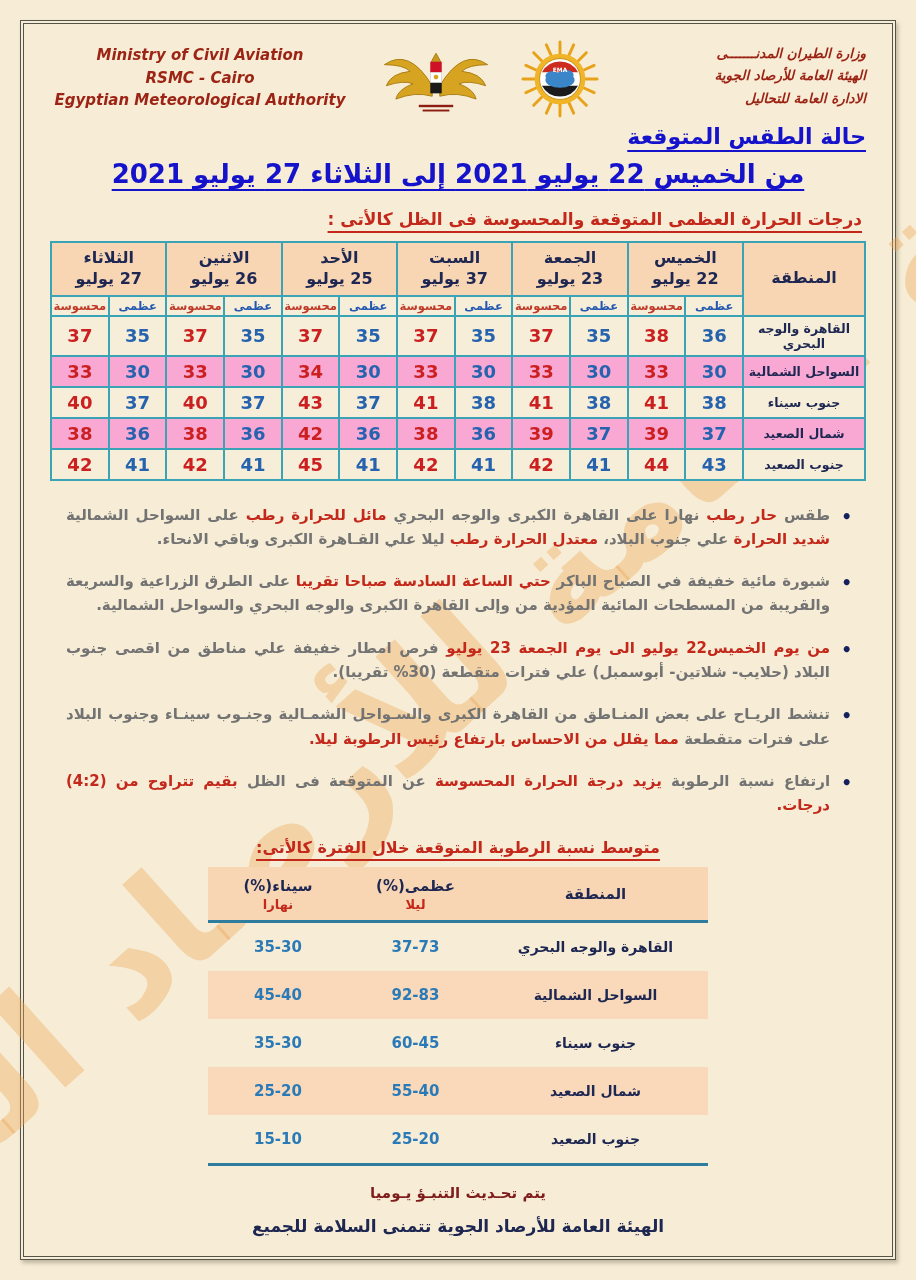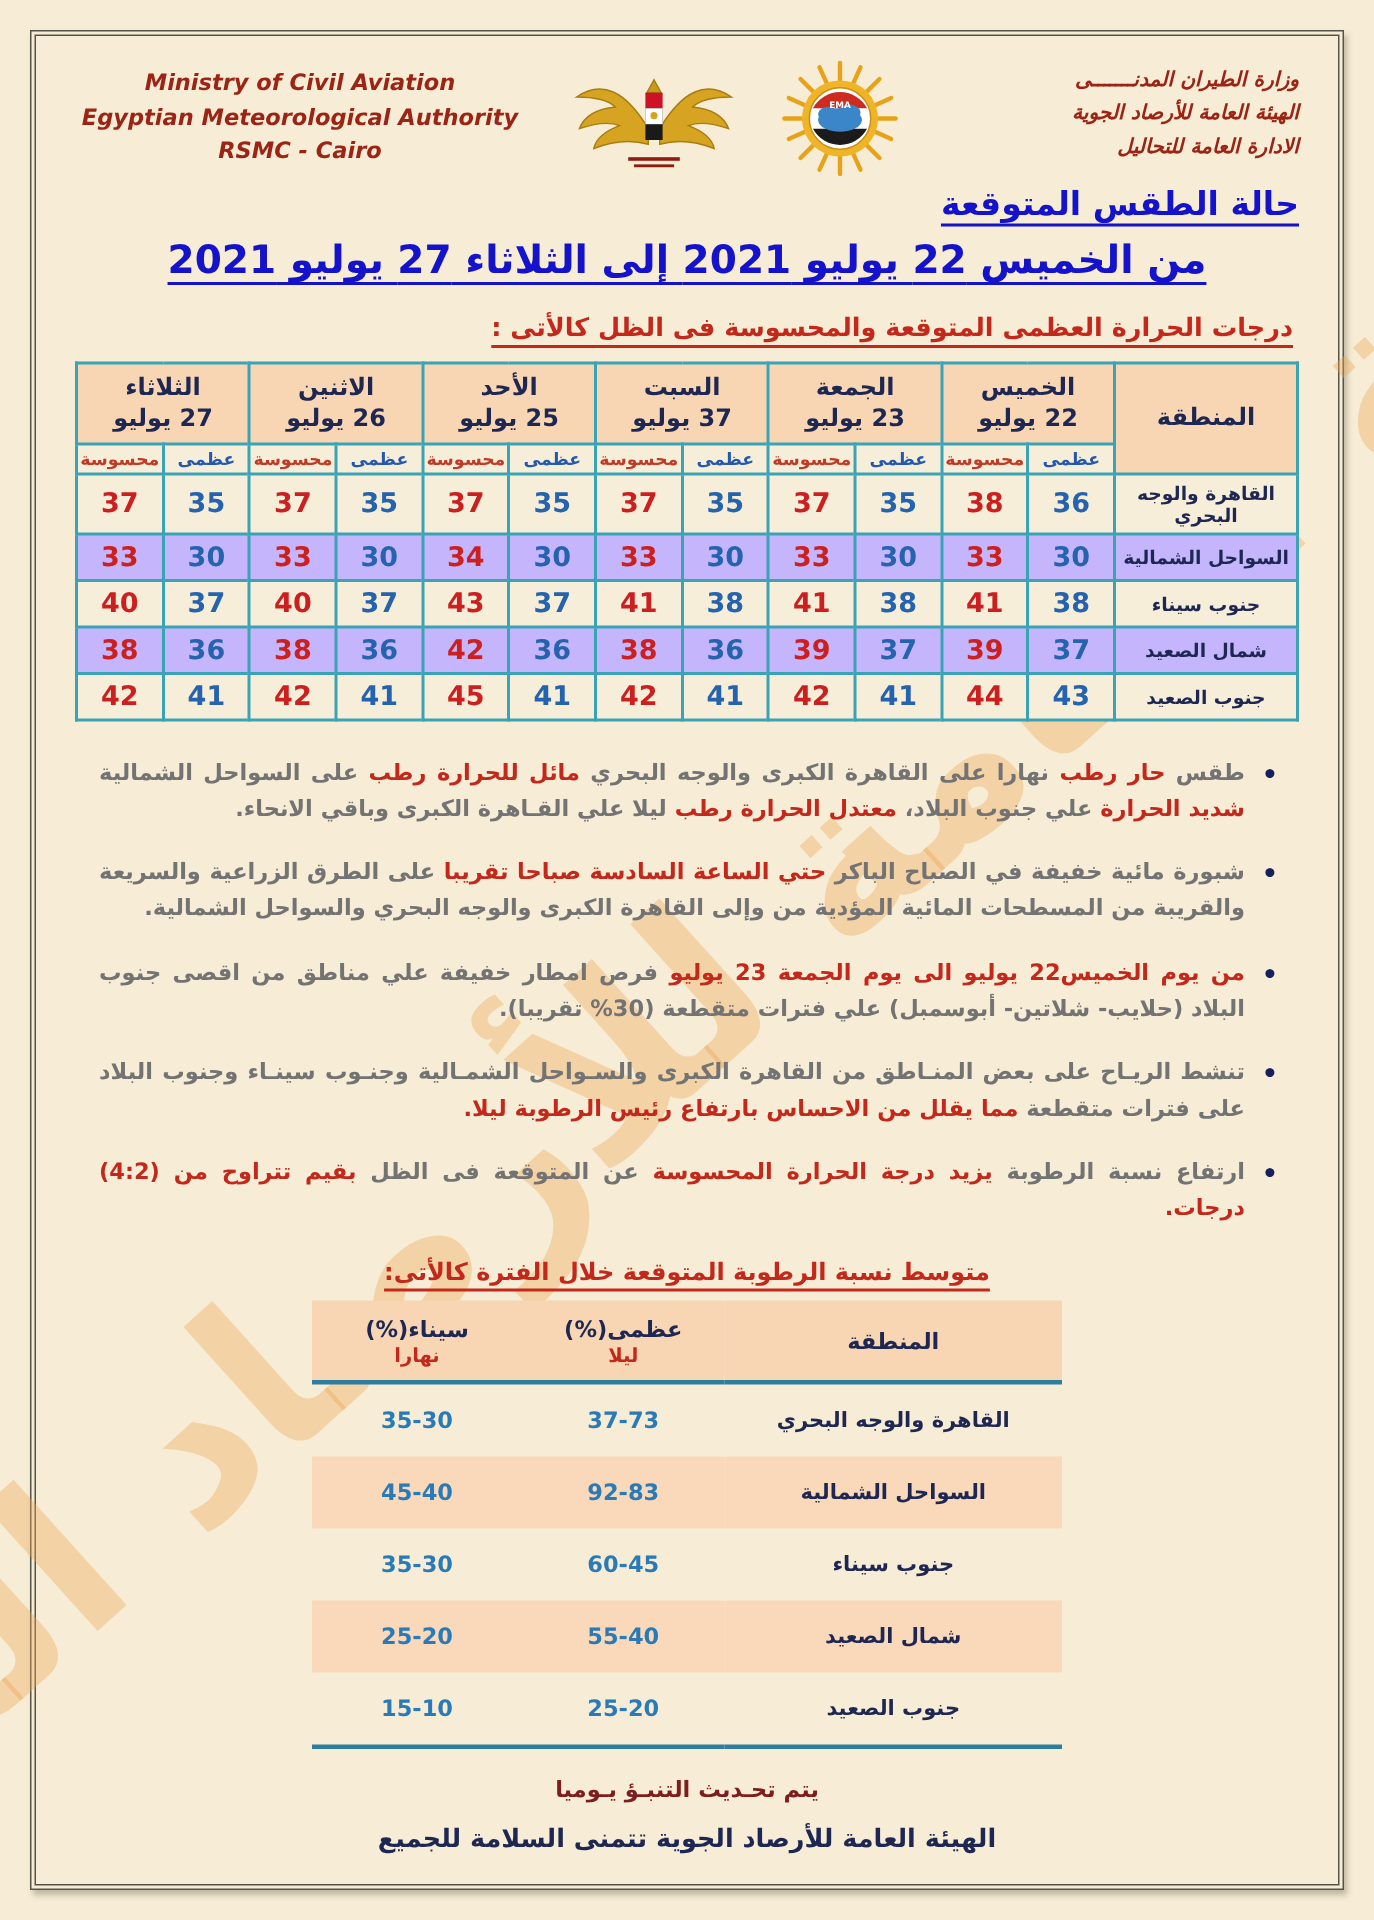--- a/index.html
+++ b/index.html
@@ -43,21 +43,21 @@
   .col-region{width:122px;}
   .th-day,.th-region{background:#f8d6b4;color:#1d2752;font-size:16px;line-height:1.3;padding:5px 0;text-align:center;}
   .th-sub{background:#f6eed8;font-size:11.5px;padding:2px 0;text-align:center;}
   .th-sub.max{color:#2458b0;}
   .th-sub.felt{color:#c03a28;}
   .temp-table td.num{font-size:18px;text-align:center;padding:4px 0;}
   .temp-table td.max{color:#2563ae;}
   .temp-table td.felt{color:#cc1f1f;}
   .temp-table td.region{color:#1d2752;font-size:12.5px;text-align:center;padding:4px 1px;}
   .temp-table tr.odd td{background:#f6eed8;}
-  .temp-table tr.even td{background:#c4b5fd;}
+  .temp-table tr.even td{background:#f9a8d4;}
 
   
   .bullets{direction:rtl;margin:22px 8px 0 16px;padding:0;list-style:none;}
   .bullets li{position:relative;padding-right:28px;margin-bottom:18px;font-size:15px;font-weight:bold;line-height:1.62;text-align:justify;}
   .bullets li::before{content:"•";position:absolute;right:6px;top:1px;color:#16205e;font-size:17px;}
   .c-b{color:#737373;}
   .c-r{color:#c3281b;}
 
   
   .hum-title{text-align:center;color:#c3281b;font-size:16px;font-weight:bold;margin:20px 0 10px;direction:rtl;}
@@ -81,22 +81,22 @@
 <body>
 
 <div class="frame">
   <div class="watermark">الهيئة العامة للأرصاد الجوية</div>
 
   <div class="content">
 
     <div class="header">
       <div class="hdr-en">
         <div>Ministry of Civil Aviation</div>
+        <div>RSMC - Cairo</div>
         <div>Egyptian Meteorological Authority</div>
-        <div>RSMC - Cairo</div>
       </div>
 
       <svg class="logo-wings" viewBox="0 0 120 90">
         <g stroke="#a87c10" stroke-width="1">
           <path d="M56 52 Q32 12 6 30 Q26 30 33 37 Q13 39 8 52 Q26 46 36 50 Q20 56 18 66 Q38 58 56 63 Z" fill="#d7a422"></path>
           <path d="M64 52 Q88 12 114 30 Q94 30 87 37 Q107 39 112 52 Q94 46 84 50 Q100 56 102 66 Q82 58 64 63 Z" fill="#d7a422"></path>
         </g>
         <path d="M60 18 L55 27 L65 27 Z" fill="#c79a1d" stroke="#a87c10" stroke-width="1"></path>
         <rect x="54" y="27" width="12" height="11" fill="#ce1126"></rect>
         <rect x="54" y="38" width="12" height="11" fill="#ffffff" stroke="#bbb" stroke-width="0.5"></rect>

